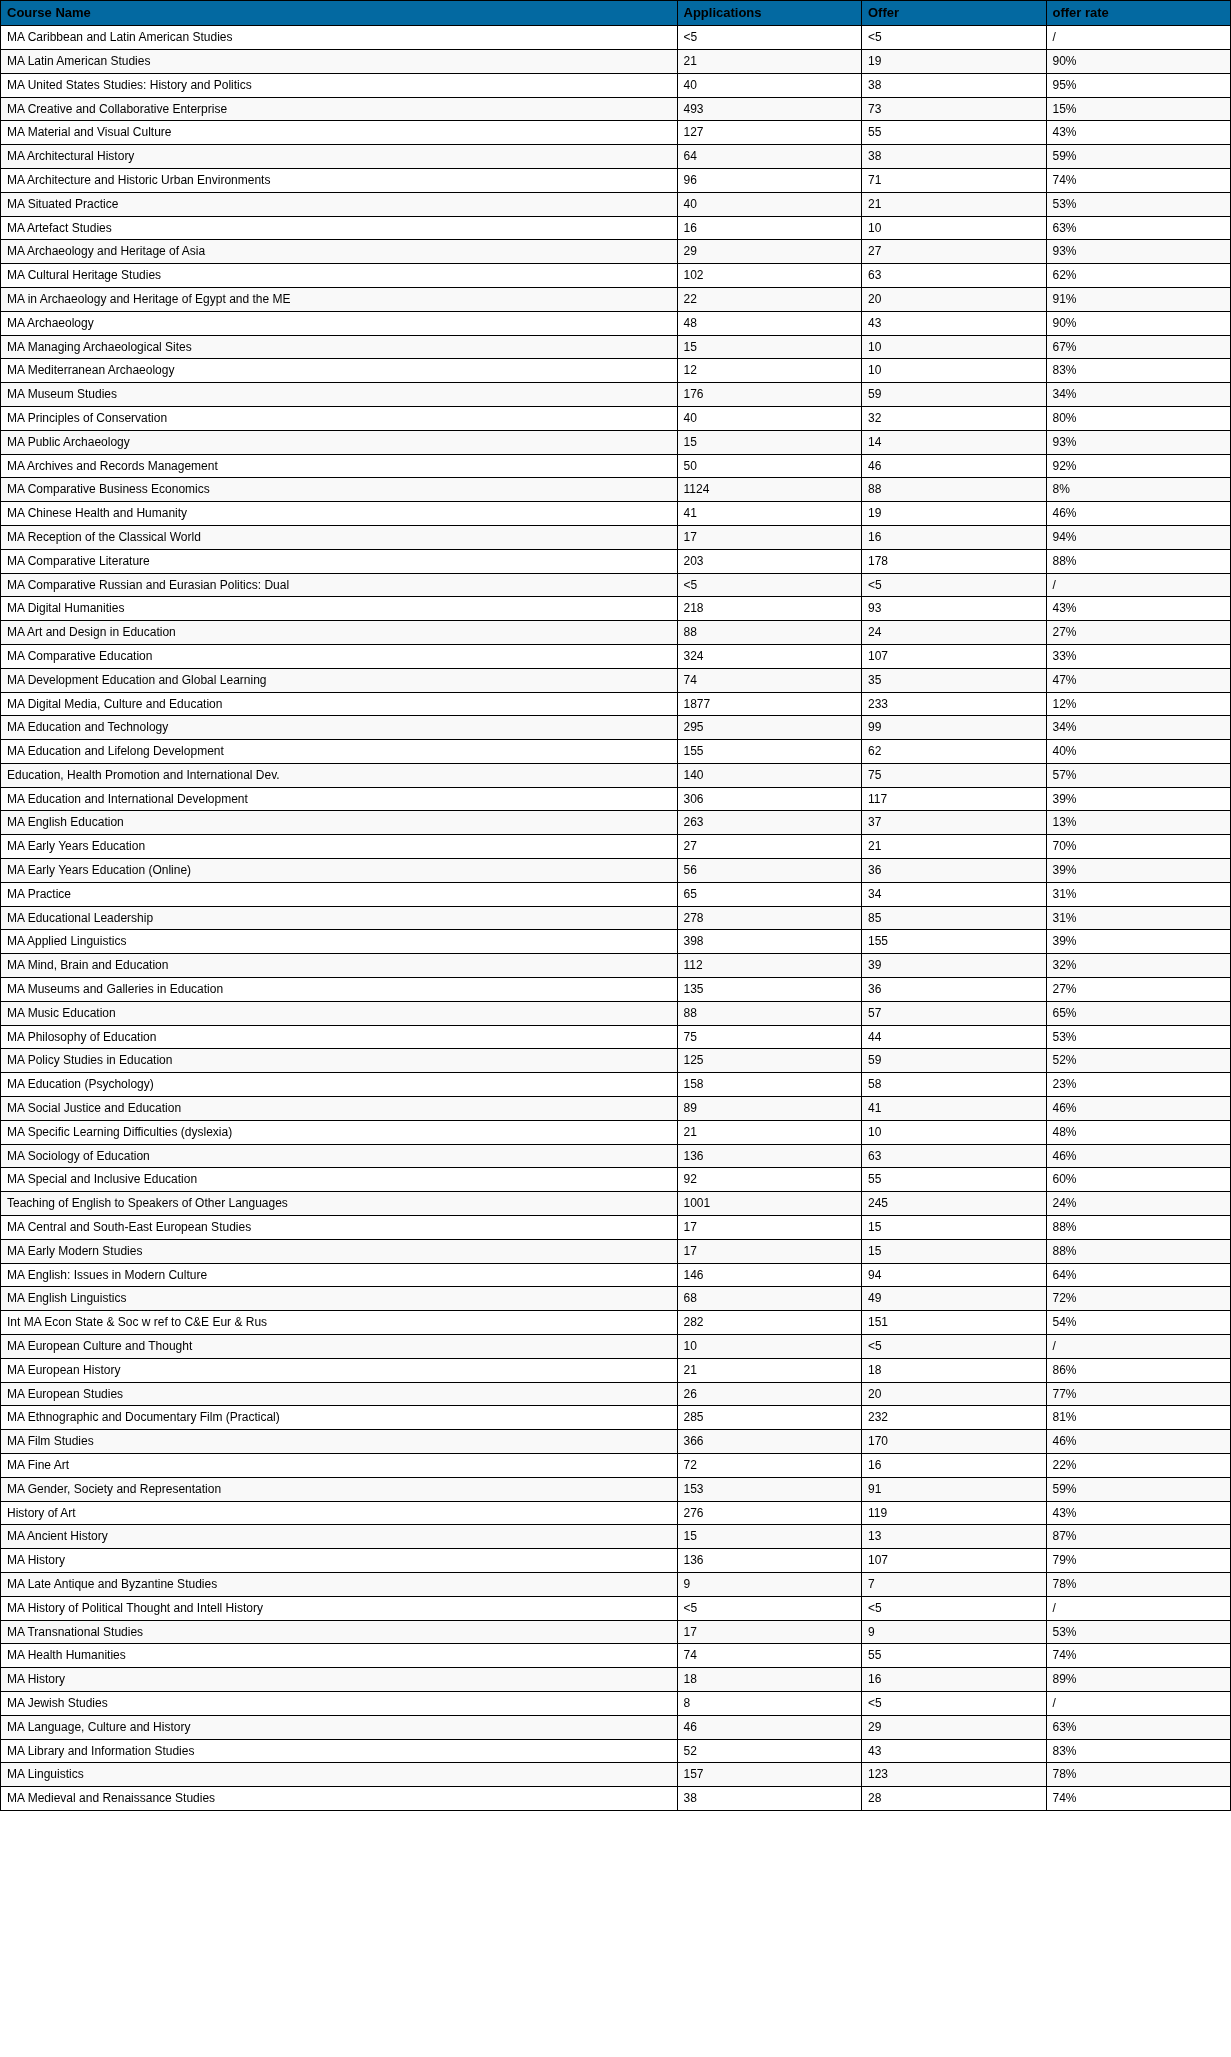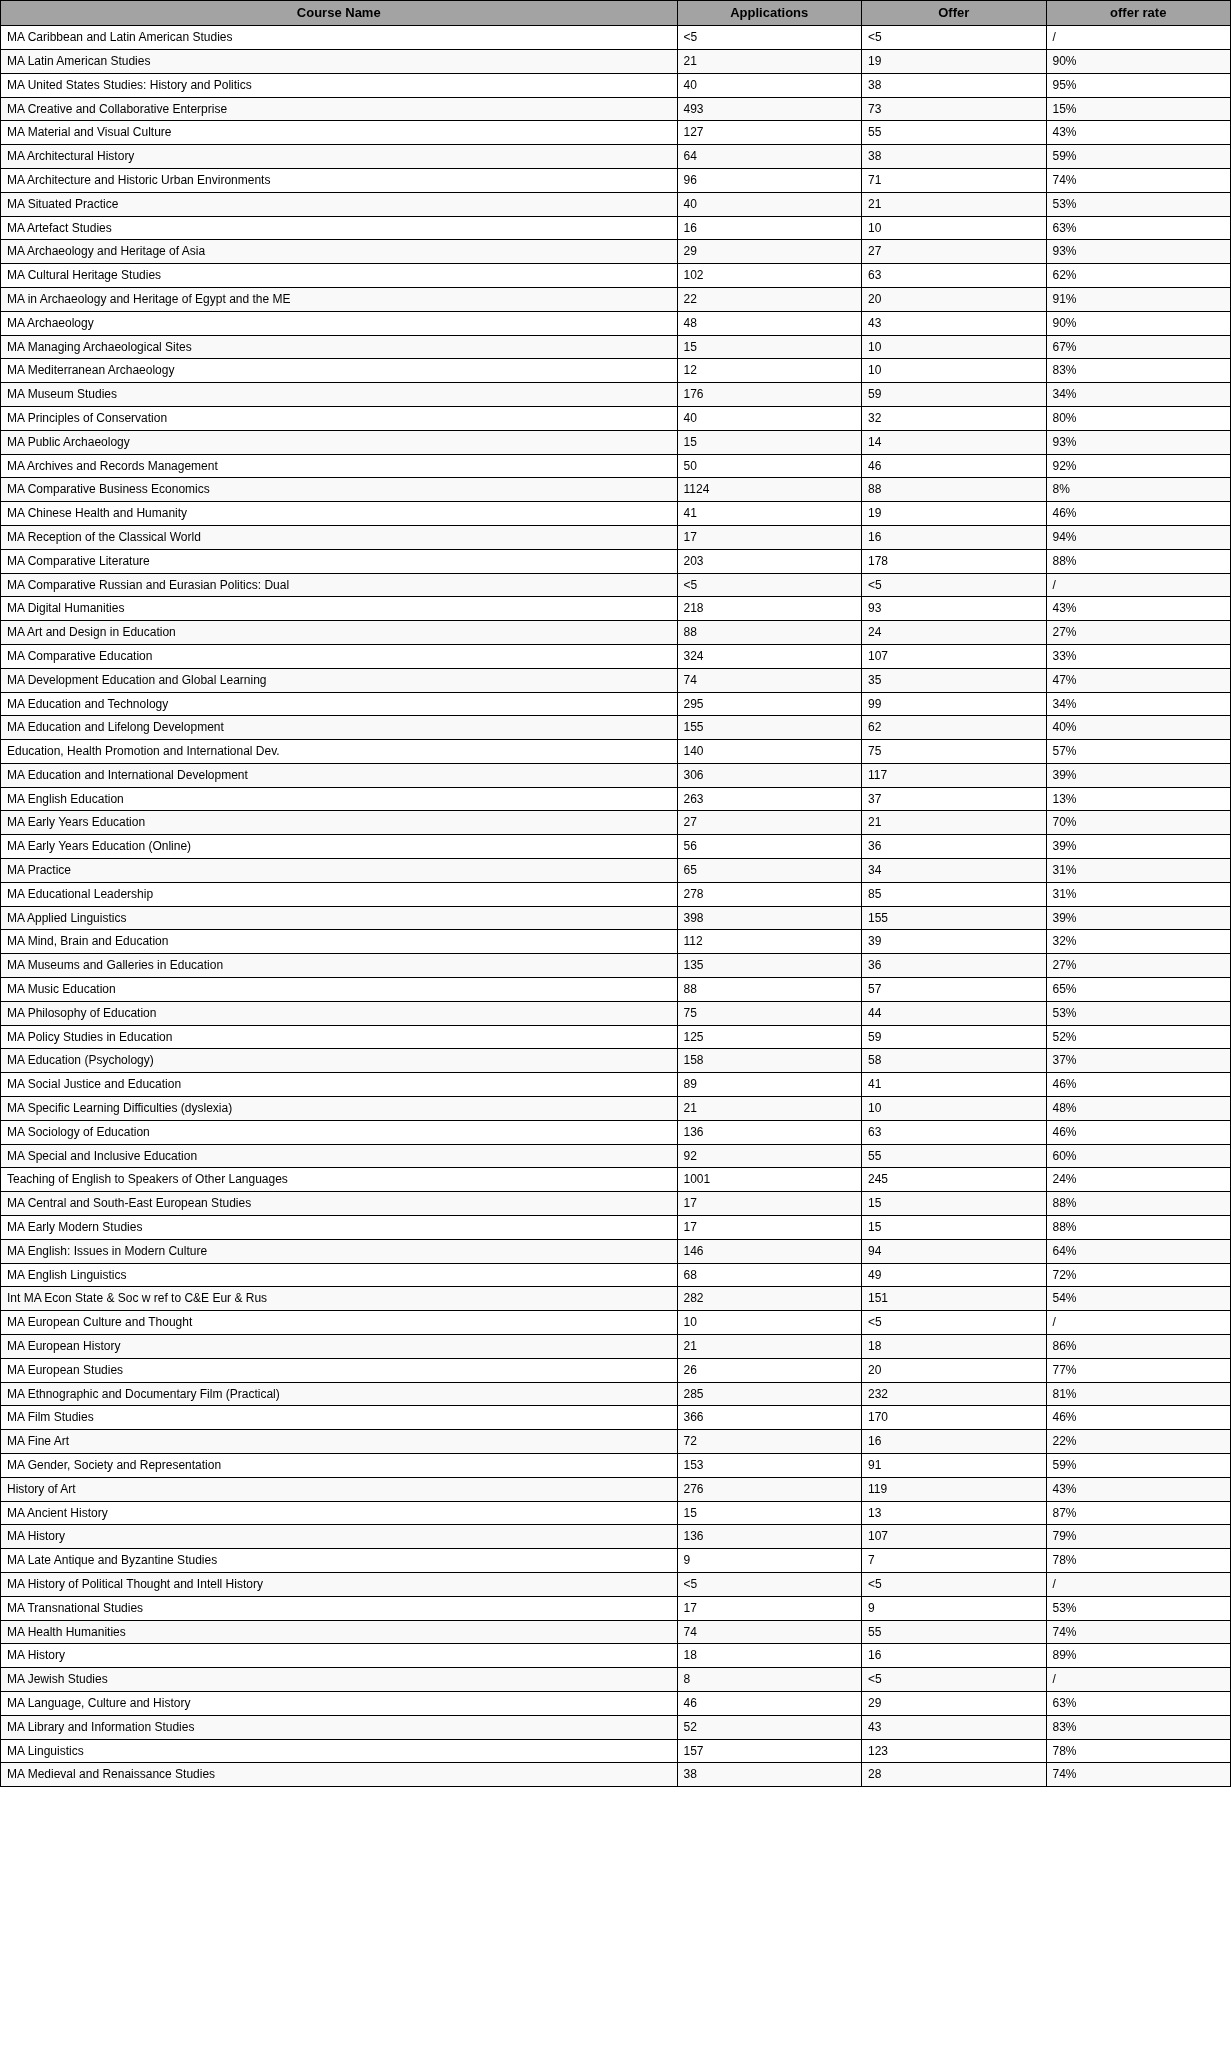--- a/index.html
+++ b/index.html
@@ -14,24 +14,23 @@
       border-collapse: collapse;
     }
     th, td {
       border: 1px solid #000;
       padding: 3px 6px;
       text-align: left;
       vertical-align: middle;
       line-height: 1.4;
     }
     th {
-      background: #a3a3a3;
+      background: #0369a1;
       font-weight: bold;
       font-size: 13px;
-      text-align: center;
     }
     tr:nth-child(odd) td {
       background: #fff;
     }
     tr:nth-child(even) td {
       background: #f9f9f9;
     }
     .col-course { width: 55%; }
     .col-apps   { width: 15%; }
     .col-offer  { width: 15%; }
@@ -212,20 +211,26 @@
         <td class="col-offer">107</td>
         <td class="col-rate">33%</td>
       </tr>
       <tr>
         <td class="col-course">MA Development Education and Global Learning</td>
         <td class="col-apps">74</td>
         <td class="col-offer">35</td>
         <td class="col-rate">47%</td>
       </tr>
       <tr>
+        <td class="col-course">MA Digital Media, Culture and Education</td>
+        <td class="col-apps">1877</td>
+        <td class="col-offer">233</td>
+        <td class="col-rate">12%</td>
+      </tr>
+      <tr>
         <td class="col-course">MA Education and Technology</td>
         <td class="col-apps">295</td>
         <td class="col-offer">99</td>
         <td class="col-rate">34%</td>
       </tr>
       <tr>
         <td class="col-course">MA Education and Lifelong Development</td>
         <td class="col-apps">155</td>
         <td class="col-offer">62</td>
         <td class="col-rate">40%</td>
@@ -305,21 +310,21 @@
       <tr>
         <td class="col-course">MA Policy Studies in Education</td>
         <td class="col-apps">125</td>
         <td class="col-offer">59</td>
         <td class="col-rate">52%</td>
       </tr>
       <tr>
         <td class="col-course">MA Education (Psychology)</td>
         <td class="col-apps">158</td>
         <td class="col-offer">58</td>
-        <td class="col-rate">37%</td>
+        <td class="col-rate">23%</td>
       </tr>
       <tr>
         <td class="col-course">MA Social Justice and Education</td>
         <td class="col-apps">89</td>
         <td class="col-offer">41</td>
         <td class="col-rate">46%</td>
       </tr>
       <tr>
         <td class="col-course">MA Specific Learning Difficulties (dyslexia)</td>
         <td class="col-apps">21</td>

